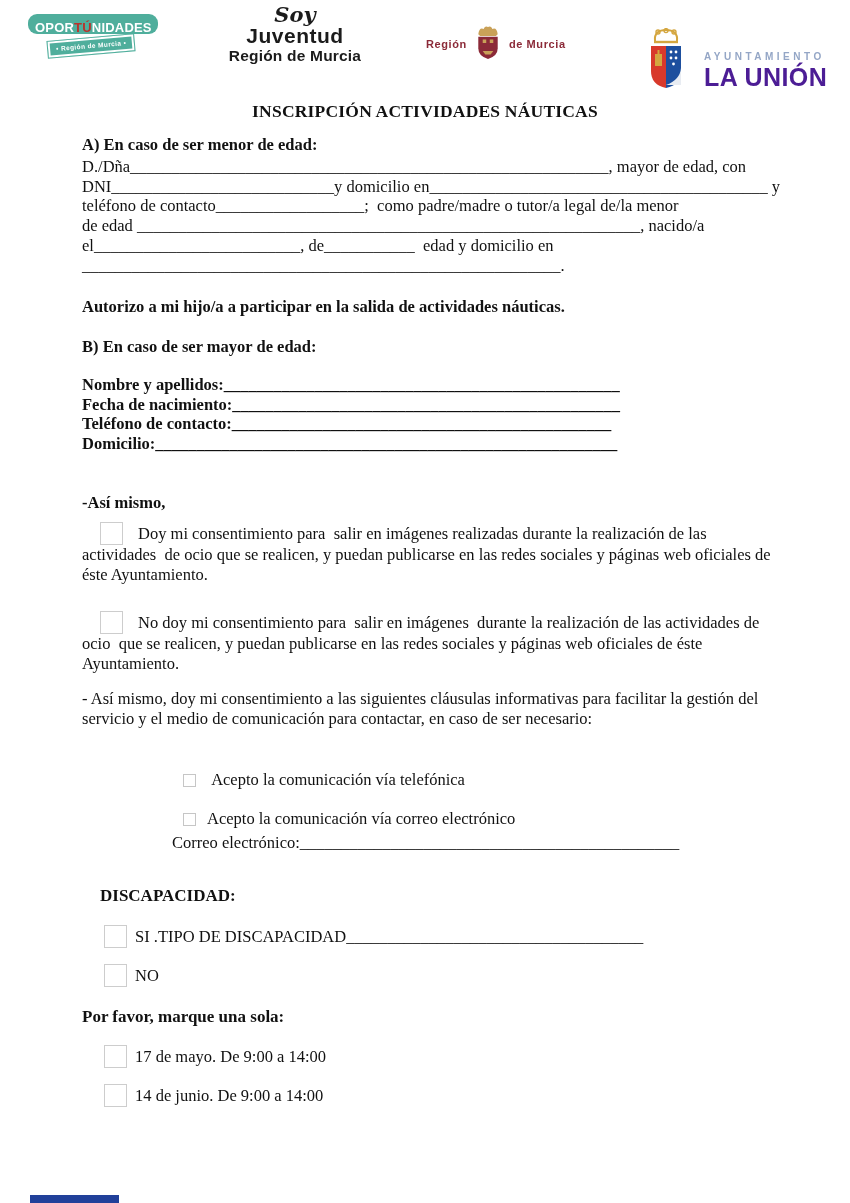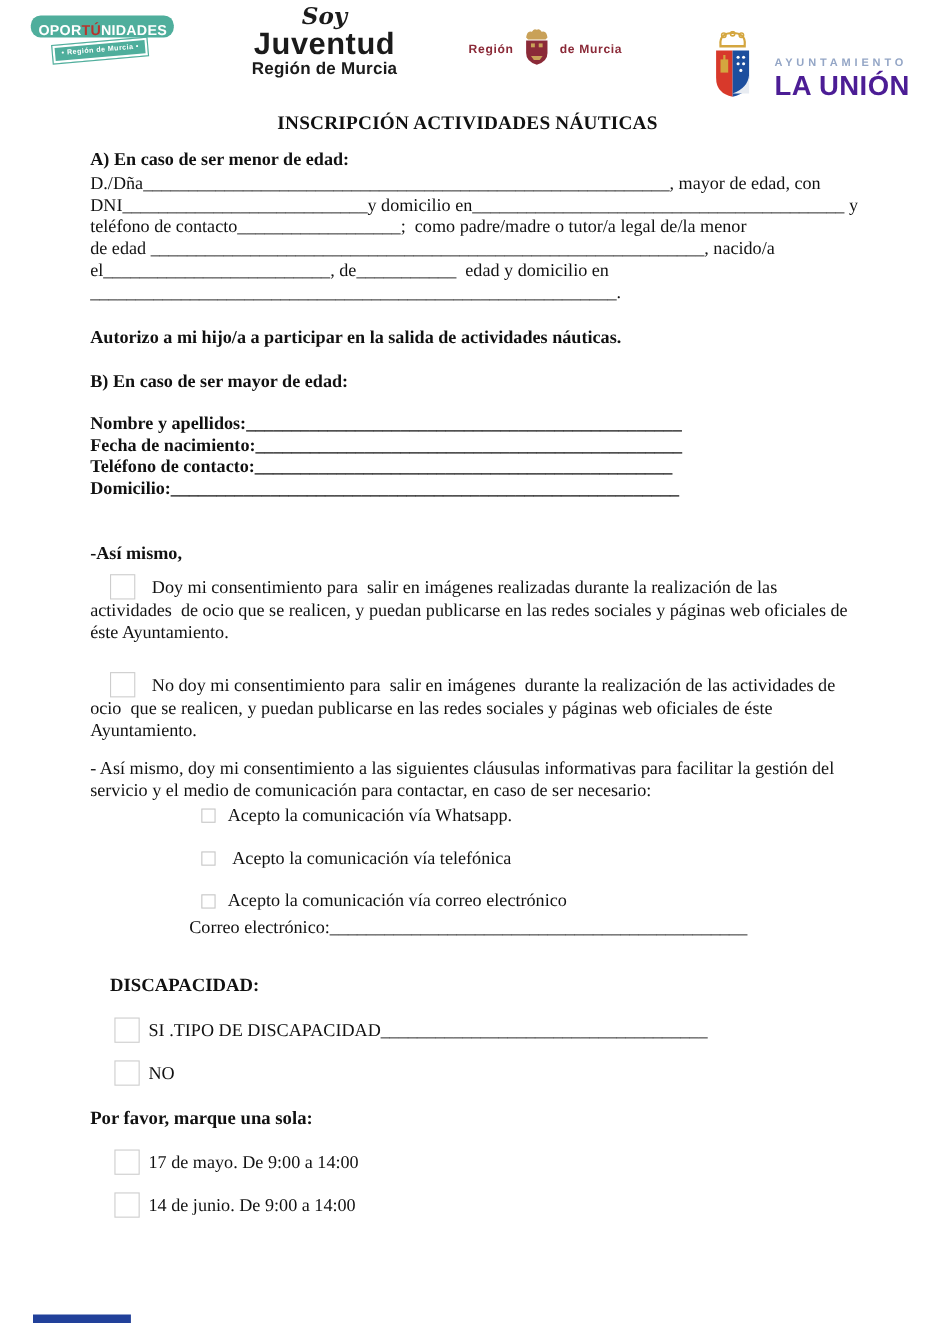--- a/index.html
+++ b/index.html
@@ -20,21 +20,21 @@
   }
   .oport-pill .tu { color:#b8332c; }
   .oport-banner {
     display:inline-block; margin:1px 0 0 20px; transform:rotate(-5deg);
     background:#4fae9c; border:2px solid #fff; outline:1px solid #4fae9c;
     color:#fff; font-weight:700; font-size:6.5px; padding:2px 6px 3px; letter-spacing:0.4px;
   }
 
   .juv { position:absolute; left:203px; top:4px; width:184px; text-align:center; color:#1b1b1b; }
   .juv-script { font-family:"DejaVu Serif",serif; font-style:italic; font-weight:700; font-size:21px; line-height:1; }
-  .juv-title  { font-family:"Liberation Sans",sans-serif; font-weight:800; font-size:28px; line-height:1.05; letter-spacing:0.5px; }
+  .juv-title  { font-family:"Liberation Sans",sans-serif; font-weight:800; font-size:21px; line-height:1.05; letter-spacing:0.5px; }
   .juv-sub    { font-family:"Liberation Sans",sans-serif; font-weight:800; font-size:15.5px; line-height:1.1; letter-spacing:0.2px; }
 
   .regmur { position:absolute; left:426px; top:24px; width:150px; display:flex; align-items:center; gap:6px;
             font-family:"Liberation Sans",sans-serif; color:#8b2a38; font-size:11px; font-weight:600; letter-spacing:0.6px; }
   .regmur svg { flex:0 0 auto; }
 
   .launion { position:absolute; left:638px; top:28px; display:flex; align-items:center; gap:10px; }
   .launion-txt { font-family:"Liberation Sans",sans-serif; line-height:1; padding-top:18px; }
   .launion-top { color:#94a6c6; font-size:10px; letter-spacing:3.5px; font-weight:600; margin-bottom:3px; }
   .launion-bottom { color:#4c1d95; font-size:25px; font-weight:700; letter-spacing:0.4px; }
@@ -168,24 +168,20 @@
   <div class="blk consent consent-1">
     <span class="cb cb-big cb-inline"></span><span class="pre">Doy mi consentimiento para  salir en imágenes realizadas durante la realización de las actividades  de ocio que se realicen, y puedan publicarse en las redes sociales y páginas web oficiales de éste Ayuntamiento.</span>
   </div>
 
   <div class="blk consent consent-2">
     <span class="cb cb-big cb-inline"></span><span class="pre">No doy mi consentimiento para  salir en imágenes  durante la realización de las actividades de ocio  que se realicen, y puedan publicarse en las redes sociales y páginas web oficiales de éste Ayuntamiento.</span>
   </div>
 
   <div class="blk clauses">- Así mismo, doy mi consentimiento a las siguientes cláusulas informativas para facilitar la gestión del servicio y el medio de comunicación para contactar, en caso de ser necesario:</div>
 
-  <div class="row row-comm row-1">
-    <span class="cb cb-small"></span>
-    <span class="pre">Acepto la comunicación vía Whatsapp.</span>
-  </div>
   <div class="row row-comm row-2">
     <span class="cb cb-small"></span>
     <span class="pre"> Acepto la comunicación vía telefónica</span>
   </div>
   <div class="row row-comm row-3">
     <span class="cb cb-small"></span>
     <span class="pre">Acepto la comunicación vía correo electrónico</span>
   </div>
   <div class="email-line fline">Correo electrónico:______________________________________________</div>
 

